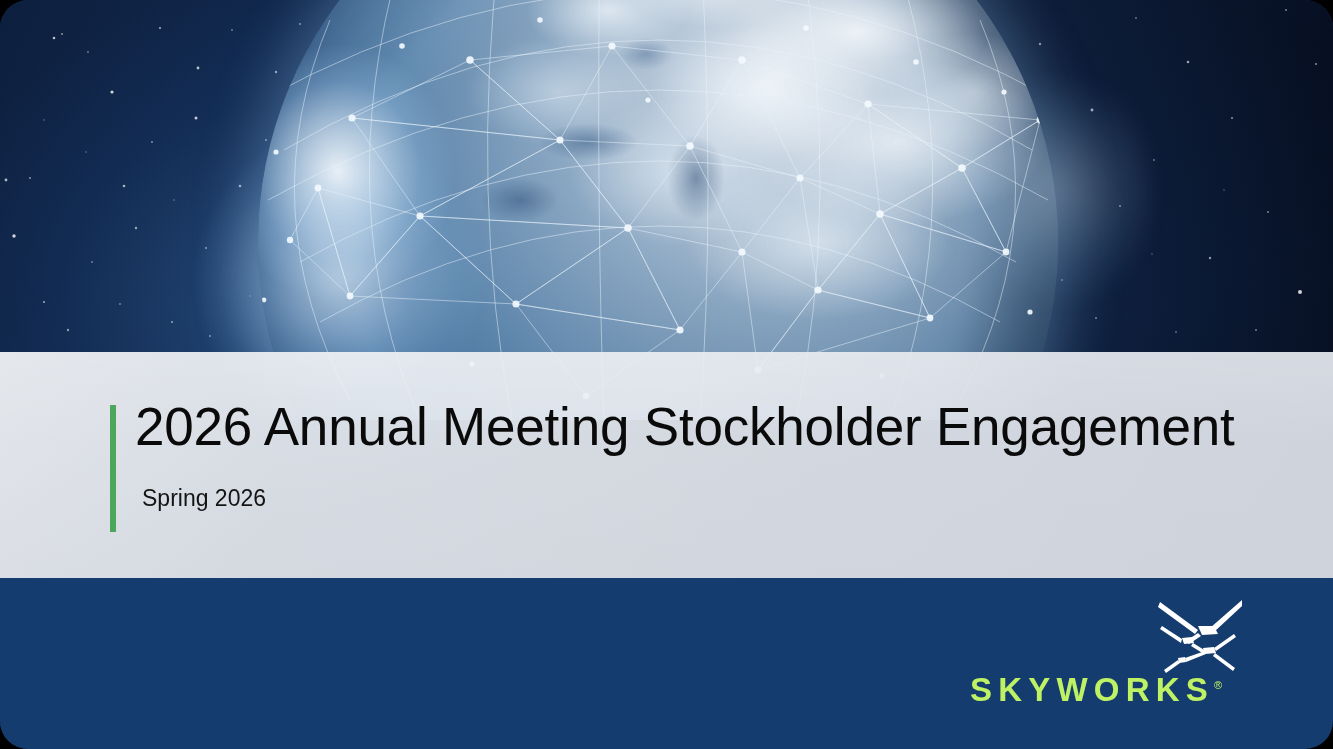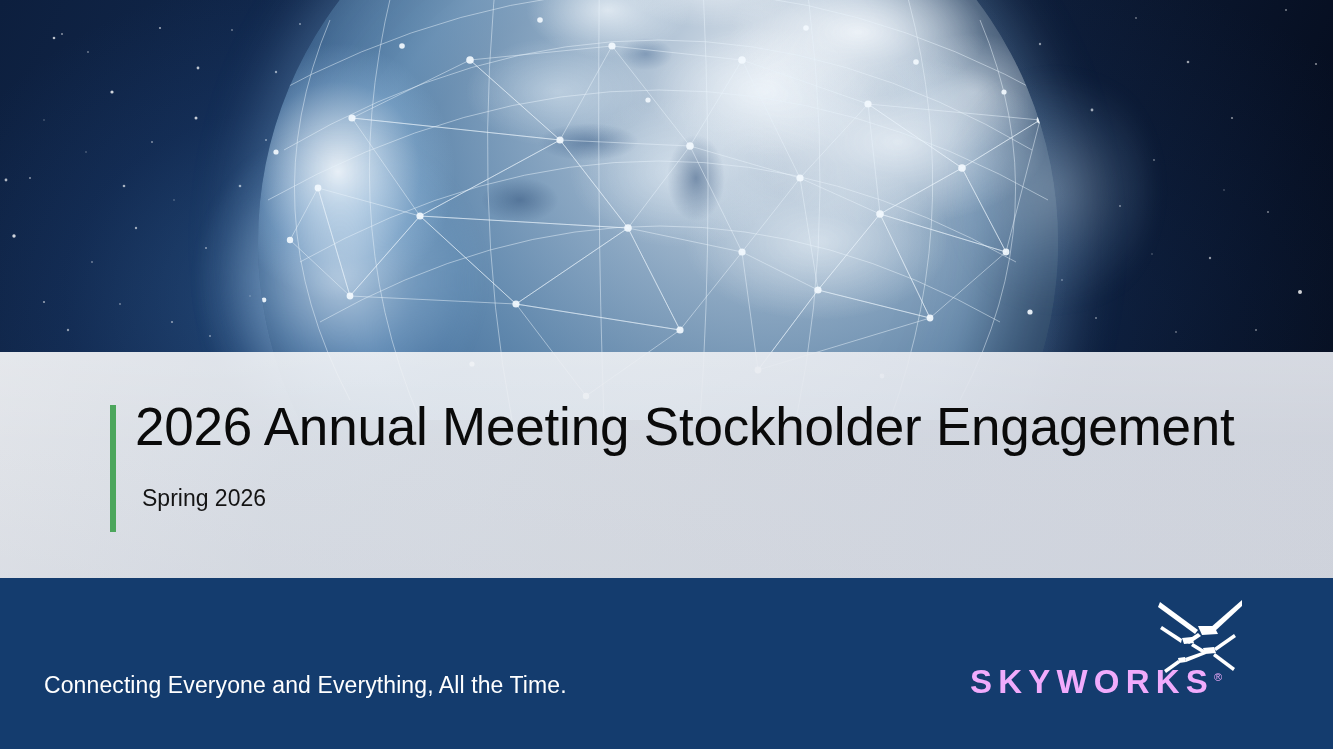--- a/index.html
+++ b/index.html
@@ -10,20 +10,21 @@
   body {
     font-family: "Liberation Sans", sans-serif;
   }
 
   .slide {
     position: relative;
     width: 1333px;
     height: 749px;
     overflow: hidden;
     background: #0b1e3d;
+    border-radius: 28px;
   }
 
   
   .space {
     position: absolute;
     left: 0; top: 0;
     width: 1333px;
     height: 749px;
     background:
       radial-gradient(ellipse 520px 430px at 300px 300px,
@@ -264,24 +265,24 @@
   .logo-mark {
     position: absolute;
     left: 188px;
     top: 0px;
     width: 84px;
     height: 76px;
   }
   .logo-word {
     position: absolute;
     left: 0px;
-    top: 65px;
+    top: 73px;
     font-size: 33px;
     font-weight: 700;
-    color: #f0abfc;
+    color: #bef264;
     letter-spacing: 6.2px;
     white-space: nowrap;
   }
   .logo-word sup {
     font-size: 11px;
     font-weight: 400;
     vertical-align: super;
     letter-spacing: 0;
   }
 </style>
@@ -449,21 +450,20 @@
   </div>
 
   <div class="title-panel">
     <div class="panel-veil"></div>
     <div class="accent-bar"></div>
     <div class="slide-title">2026 Annual Meeting Stockholder Engagement</div>
     <div class="slide-subtitle">Spring 2026</div>
   </div>
 
   <div class="footer">
-    <div class="tagline">Connecting Everyone and Everything, All the Time.</div>
 
     <div class="logo-block">
       <svg class="logo-mark" viewBox="0 0 84 76" xmlns="http://www.w3.org/2000/svg">
         <g fill="#ffffff">
 
           <path d="M2 4 L40 32 L37 36 L0 9 Z"></path>
           <path d="M84 2 L52 30 L56 34 L84 8 Z"></path>
 
           <path d="M40 28 L56 28 L60 36 L44 37 Z"></path>
 

